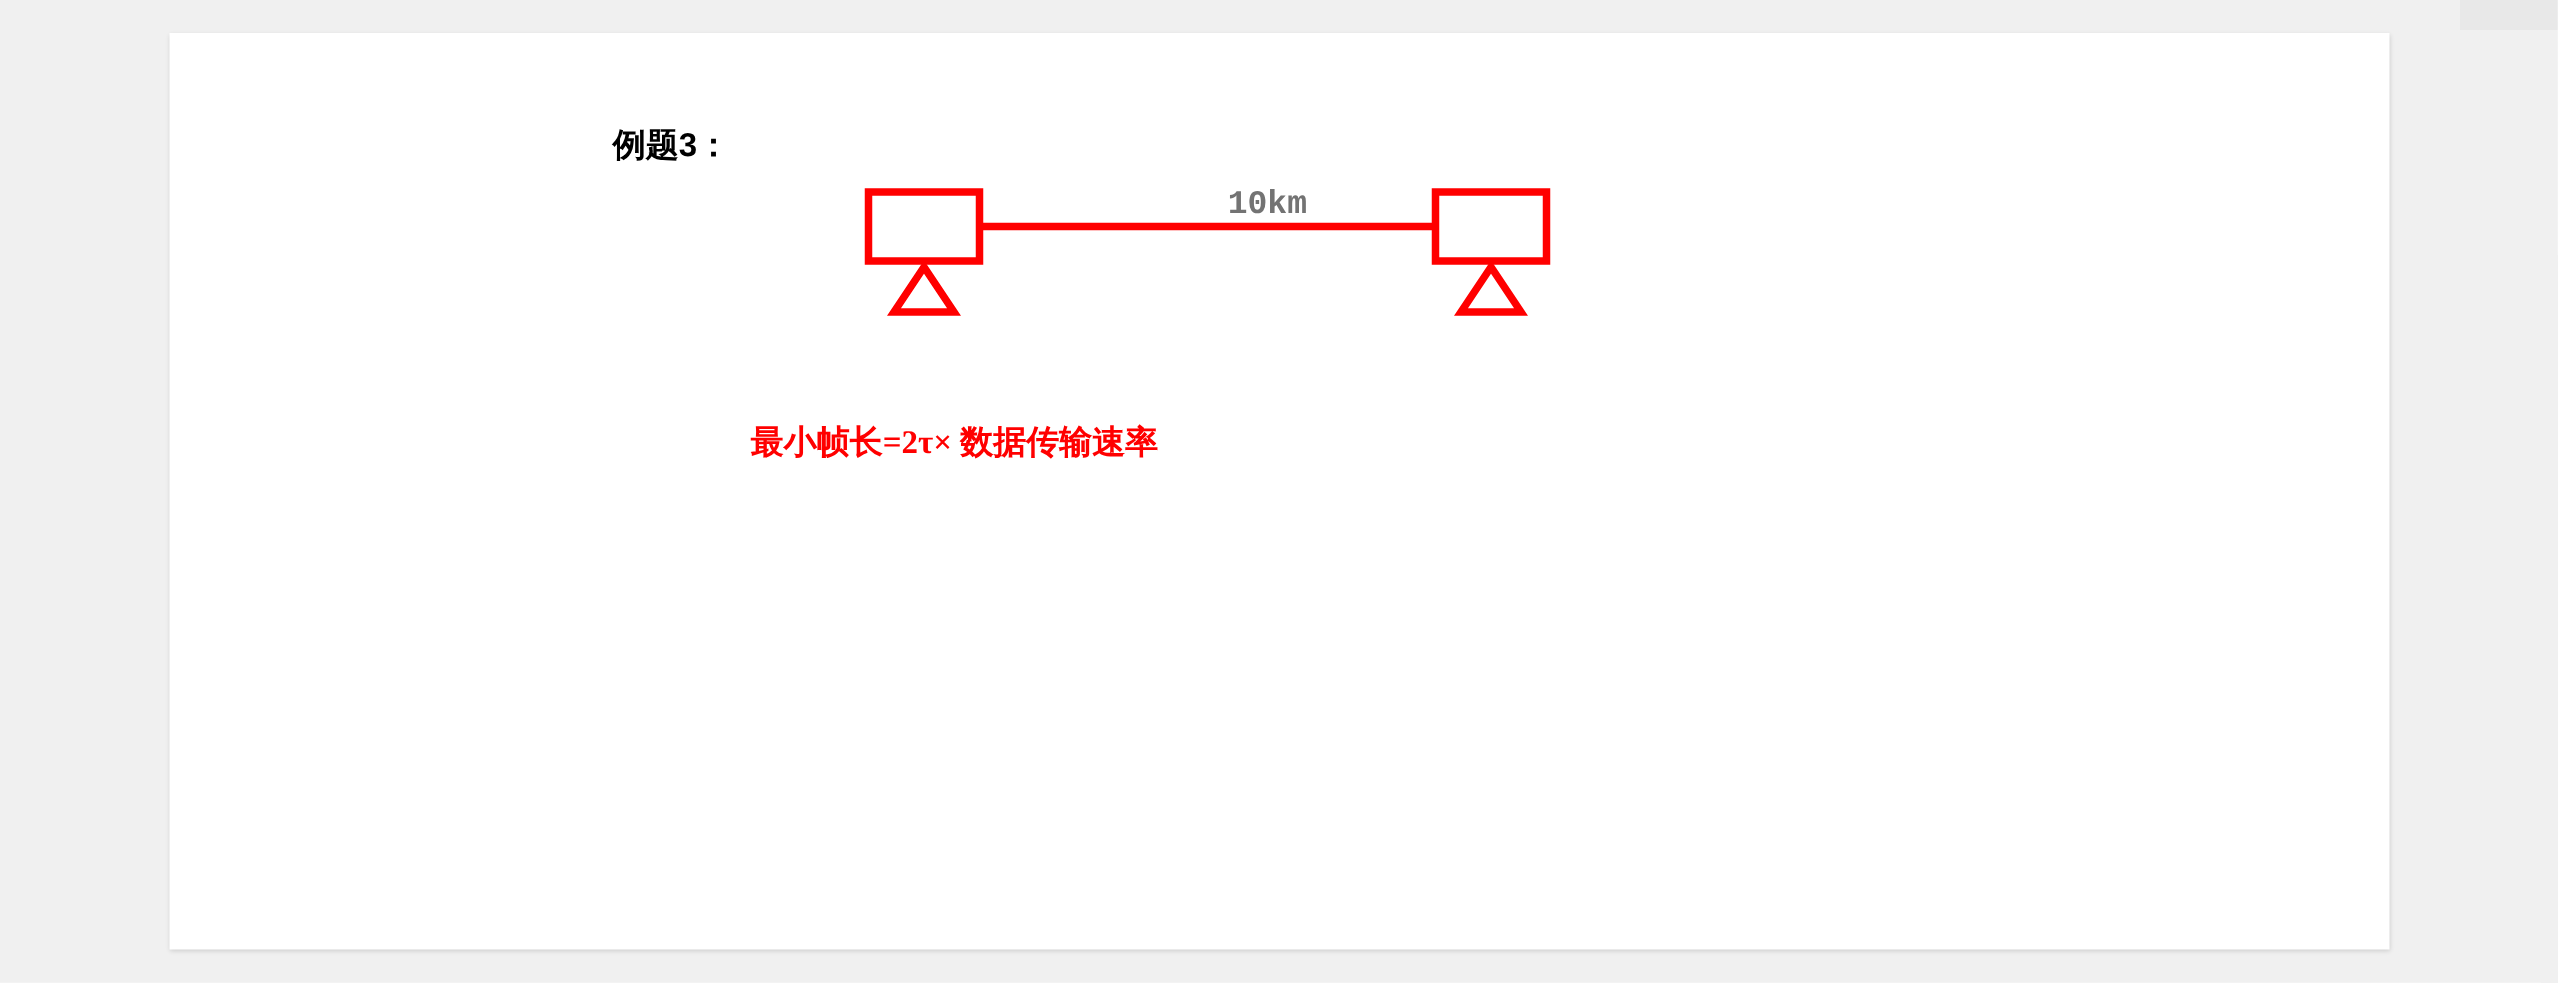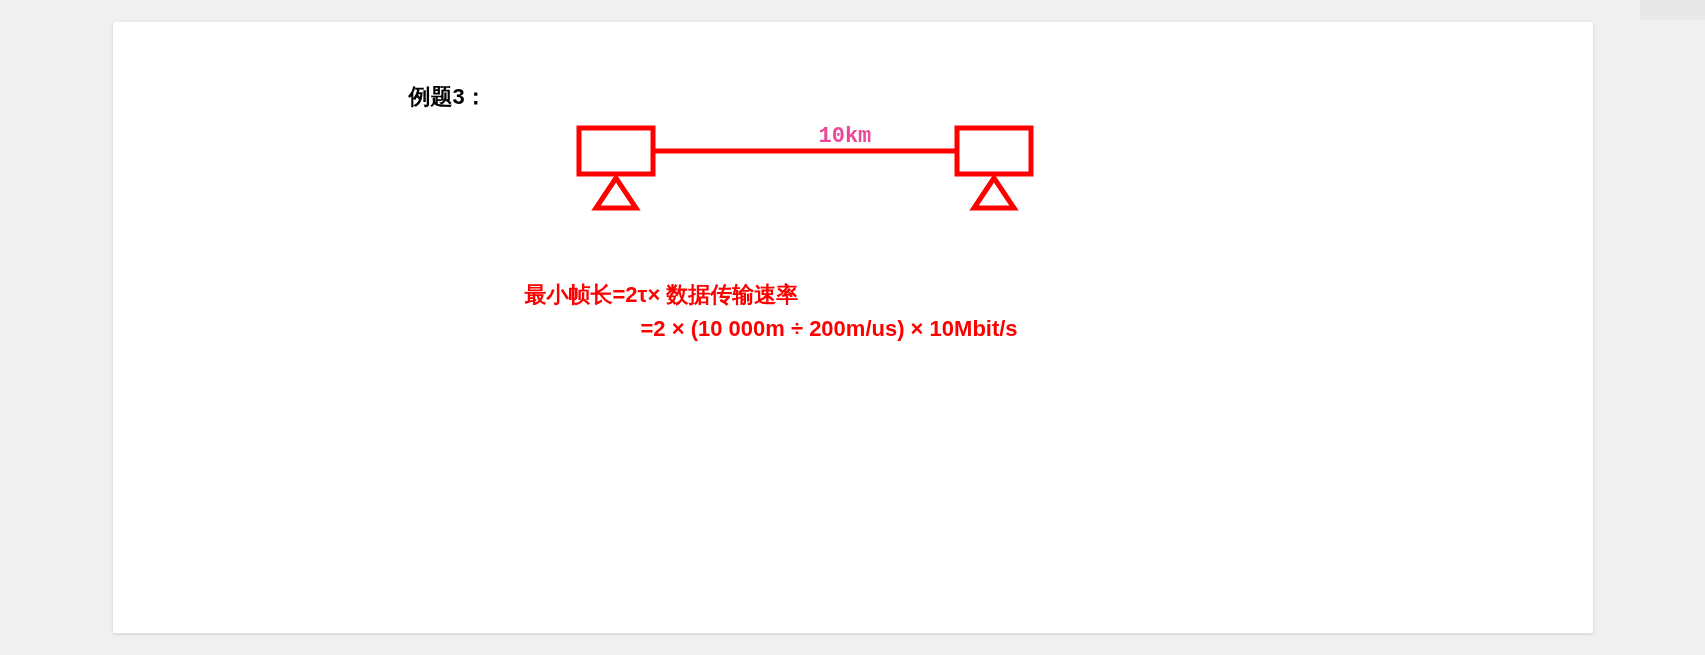--- a/index.html
+++ b/index.html
@@ -45,30 +45,30 @@
     .diagram {
       position: relative;
       margin-left: 160px;
       margin-top: 6px;
       height: 110px;
     }
     .distance-label {
       position: absolute;
       left: 250px;
       top: 6px;
-      color: #ec4899;
+      color: #737373;
       font-size: 22px;
       font-weight: bold;
       font-family: "Consolas","Courier New",monospace;
     }
     .formula-block {
       margin-top: 50px;
-      margin-left: 116px;
+      margin-left: 92px;
       color: #ff0000;
-      font-family: Liberation Sans, sans-serif;
+      font-family: Liberation Serif, serif;
       font-size: 22px;
       font-weight: bold;
       line-height: 1.55;
     }
     .formula-line { white-space: pre; }
     .indent { padding-left: 116px; }
   </style>
 </head>
 <body>
 
@@ -92,18 +92,17 @@
 
           <g>
             <rect x="388" y="10" width="74" height="46" fill="none" stroke="#ff0000" stroke-width="5"></rect>
             <polygon points="425,60 405,90 445,90" fill="none" stroke="#ff0000" stroke-width="5"></polygon>
           </g>
         </svg>
       </div>
 
       <div class="formula-block">
         <div class="formula-line">最小帧长=2τ× 数据传输速率</div>
-        <div class="formula-line indent">=2 × (10 000m ÷ 200m/us) × 10Mbit/s</div>
       </div>
 
     </div>
   </div>
 </div>
 
 </body></html>

